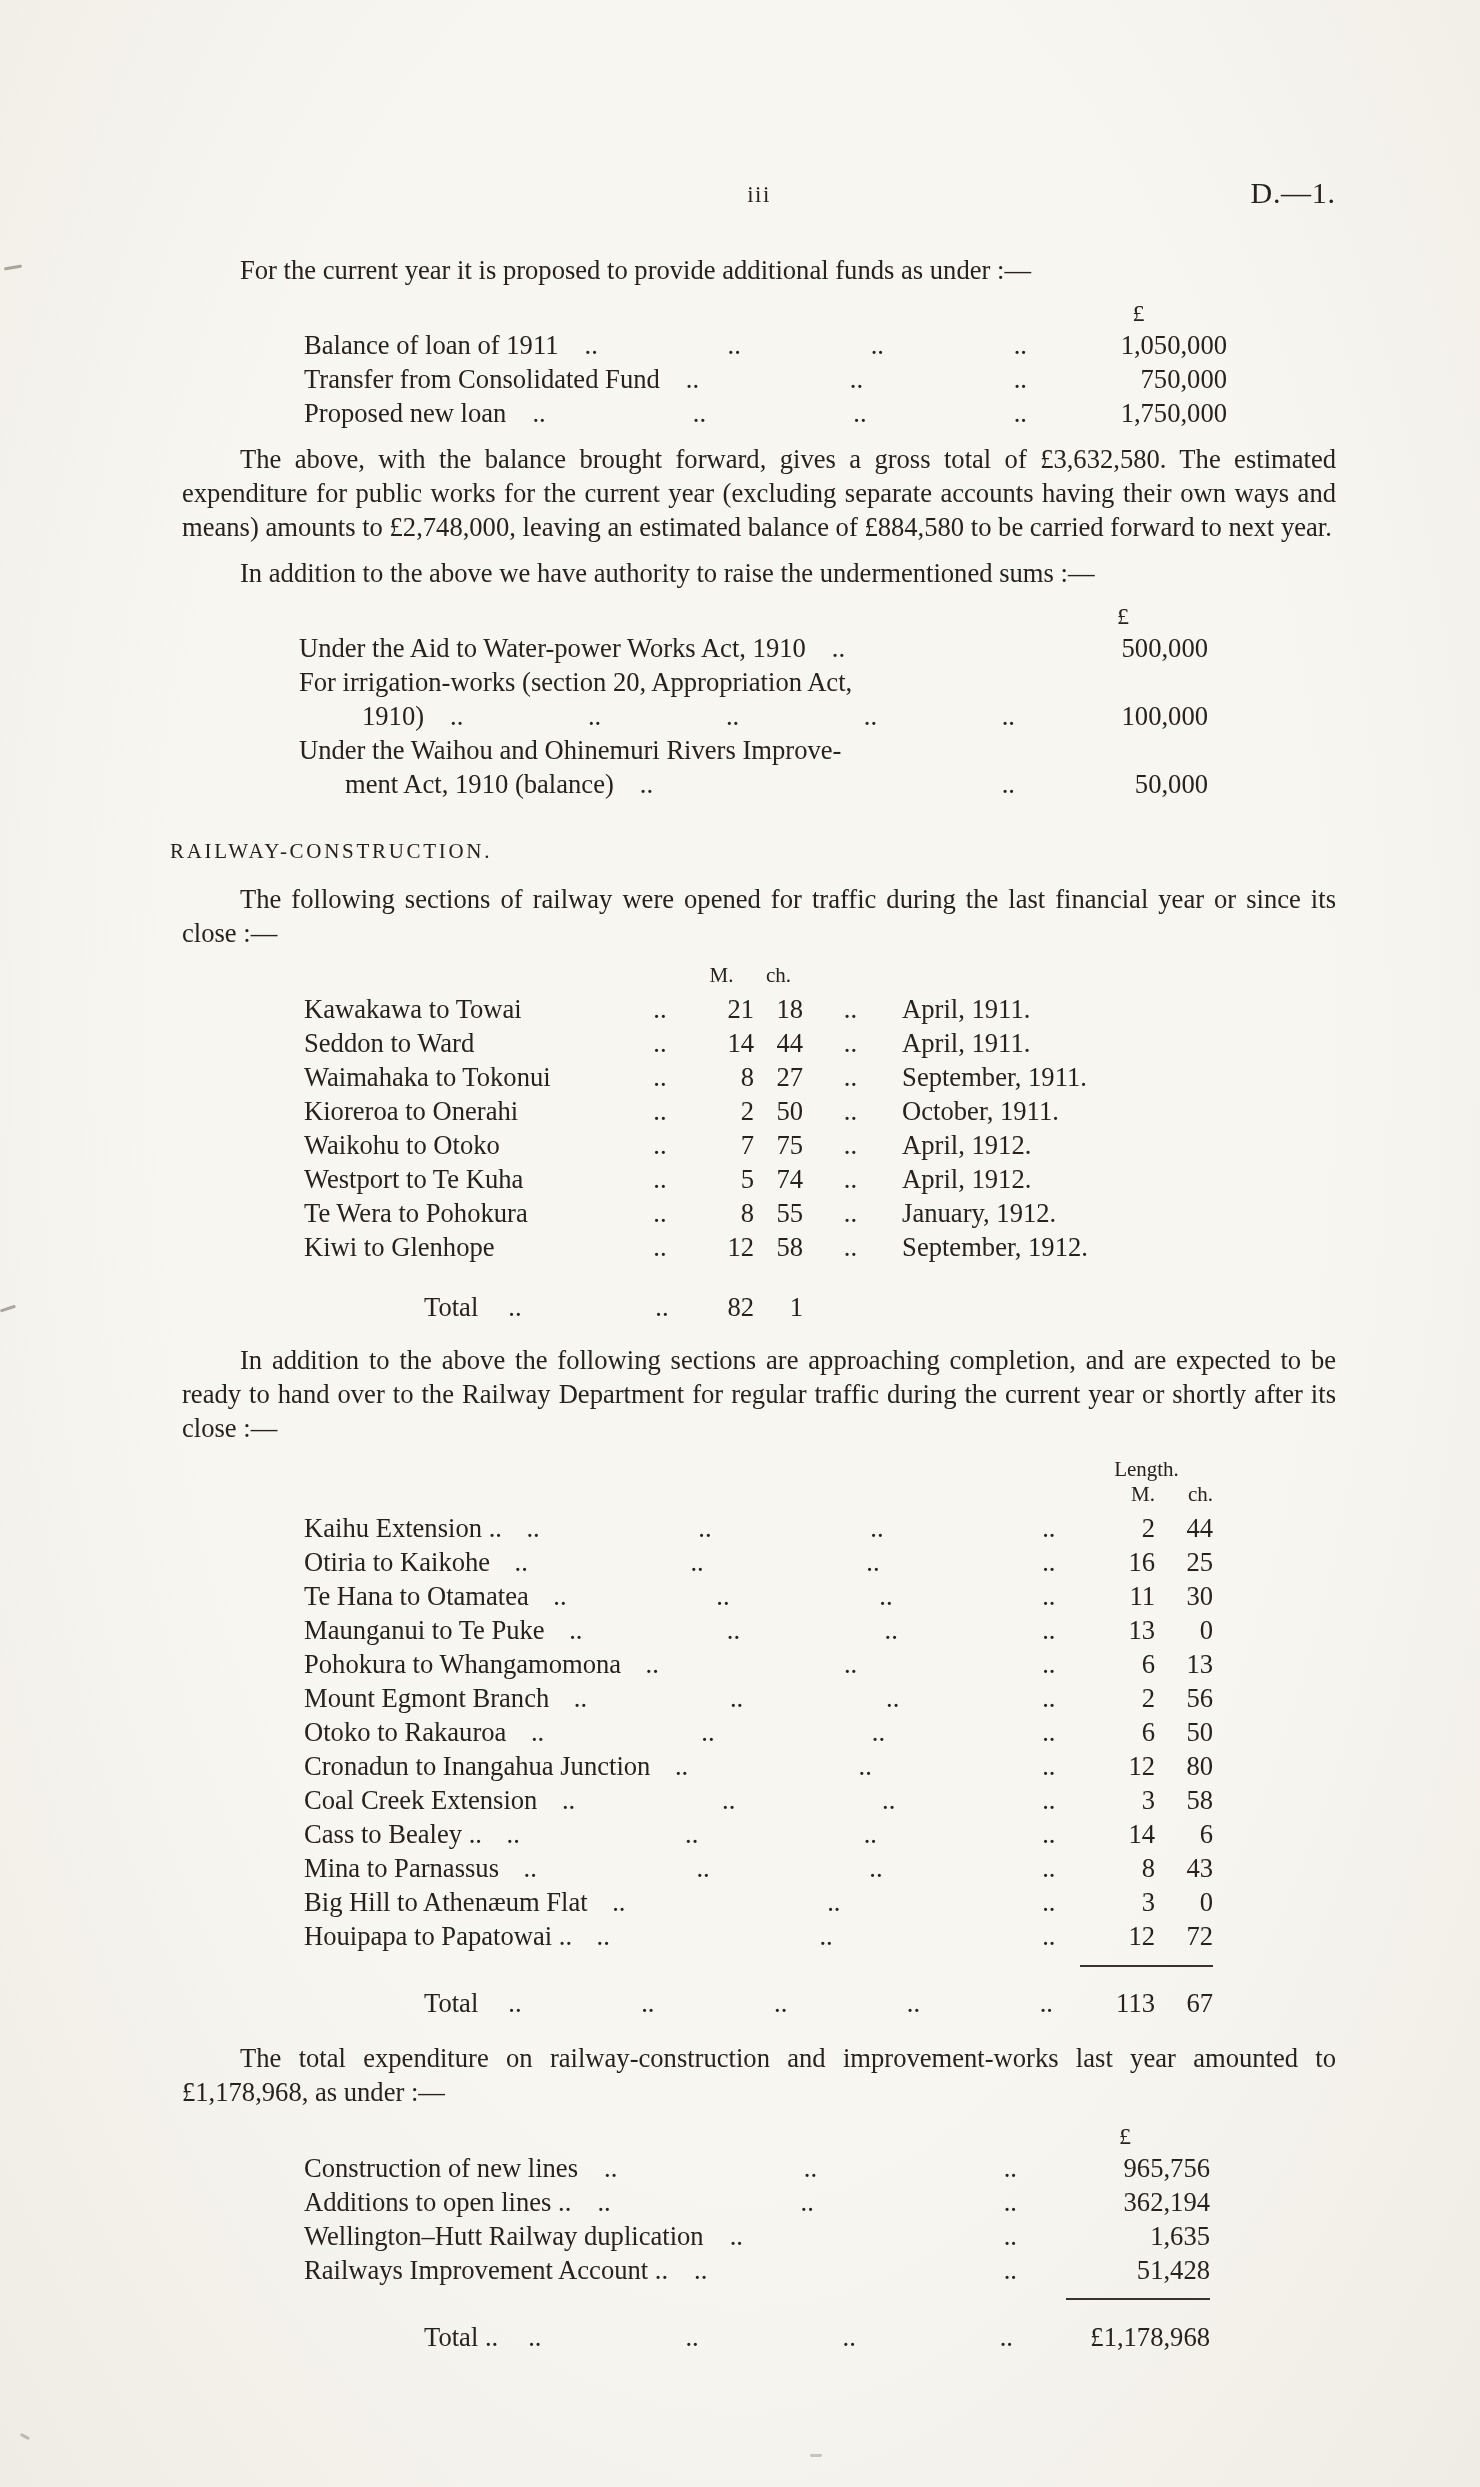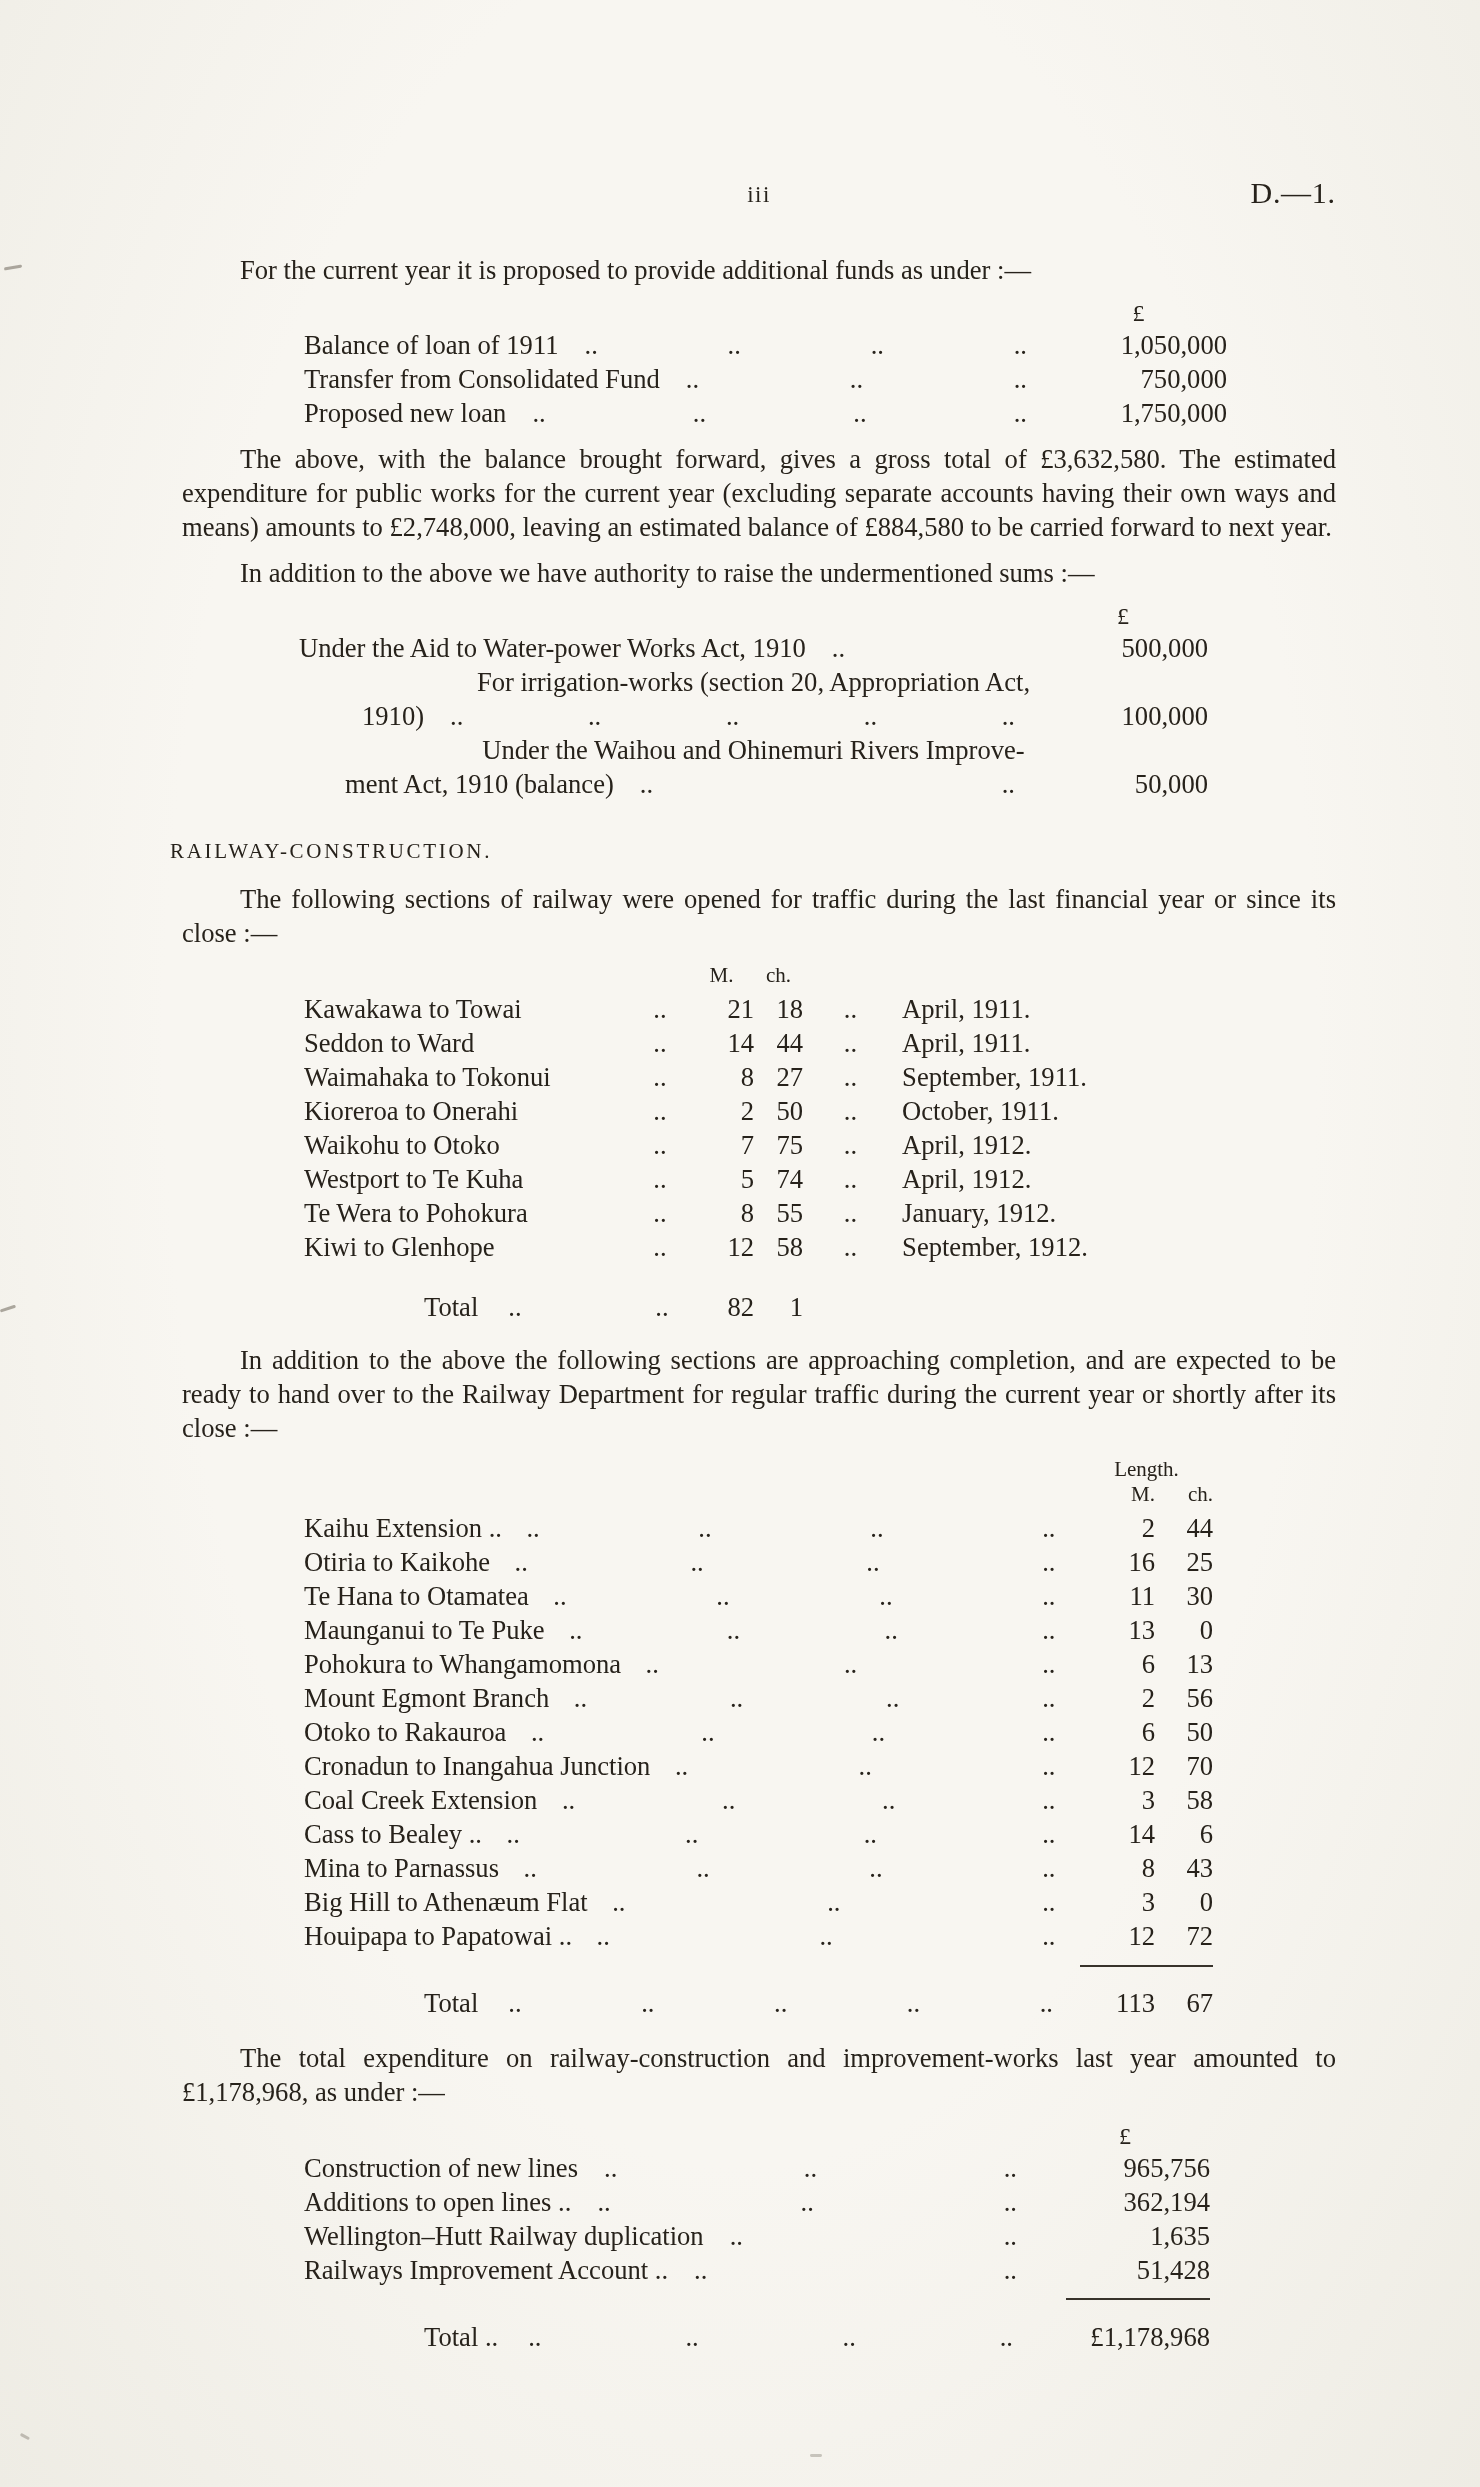--- a/index.html
+++ b/index.html
@@ -18,21 +18,21 @@
   .hdr { position:relative; height:42px; margin-bottom:35px; }
   .pgnum { position:absolute; left:50%; transform:translateX(-50%); top:5.5px; font-size:23px; letter-spacing:1.4px; }
   .docref { position:absolute; right:12.3px; top:0; font-size:30px; letter-spacing:0.7px; }
 
   
   p.para { margin:12px; font-size:26.6px; line-height:34px; text-align:justify; text-indent:58px; }
   p.para + .tbl { margin-top:6.8px; }
 
   
   .tbl { font-size:26.6px; line-height:34px; }
-  .frow { display:flex; align-items:baseline;justify-content:center; }
+  .frow { display:flex; align-items:baseline; }
   .lbl { white-space:nowrap; }
   .dots { flex:1 1 auto; text-align:justify; text-align-last:justify; overflow:hidden; padding:0 23px 0 26px; }
   .cur-row { display:flex; }
 
   
   .funds { margin:8.2px 0 5.5px 134px; width:923px; }
   .funds .cur { margin-left:auto; width:177px; text-align:center; font-size:24px; line-height:29px; }
   .funds .val { width:177px; text-align:right; white-space:nowrap; }
 
   
@@ -301,21 +301,21 @@
     <div class="arow">
       <span class="a-name">Otoko to Rakauroa</span>
       <span class="a-dots">.. .. .. ..</span>
       <span class="a-m">6</span>
       <span class="a-ch">50</span>
     </div>
     <div class="arow">
       <span class="a-name">Cronadun to Inangahua Junction</span>
       <span class="a-dots">.. .. ..</span>
       <span class="a-m">12</span>
-      <span class="a-ch">70</span>
+      <span class="a-ch">80</span>
     </div>
     <div class="arow">
       <span class="a-name">Coal Creek Extension</span>
       <span class="a-dots">.. .. .. ..</span>
       <span class="a-m">3</span>
       <span class="a-ch">58</span>
     </div>
     <div class="arow">
       <span class="a-name">Cass to Bealey ..</span>
       <span class="a-dots">.. .. .. ..</span>

